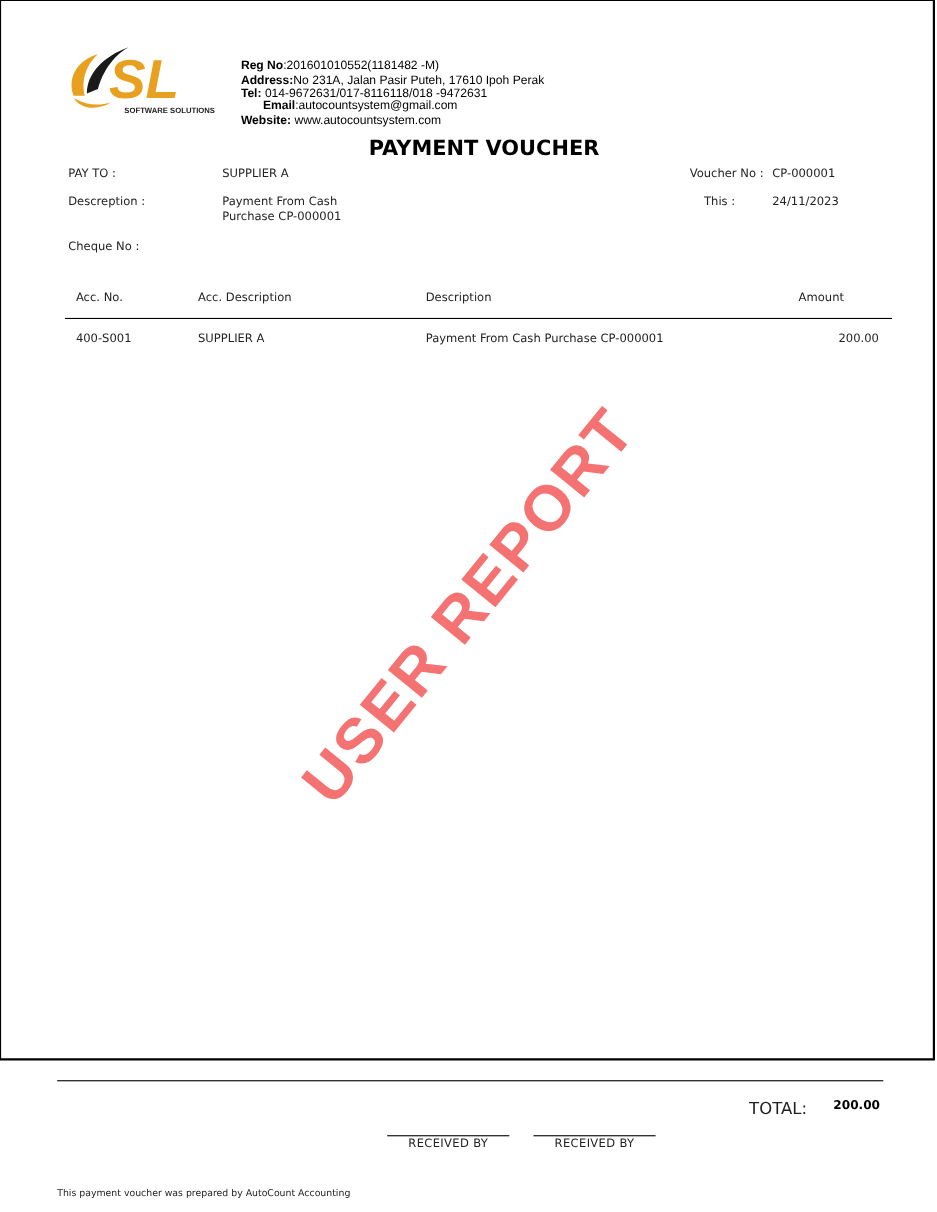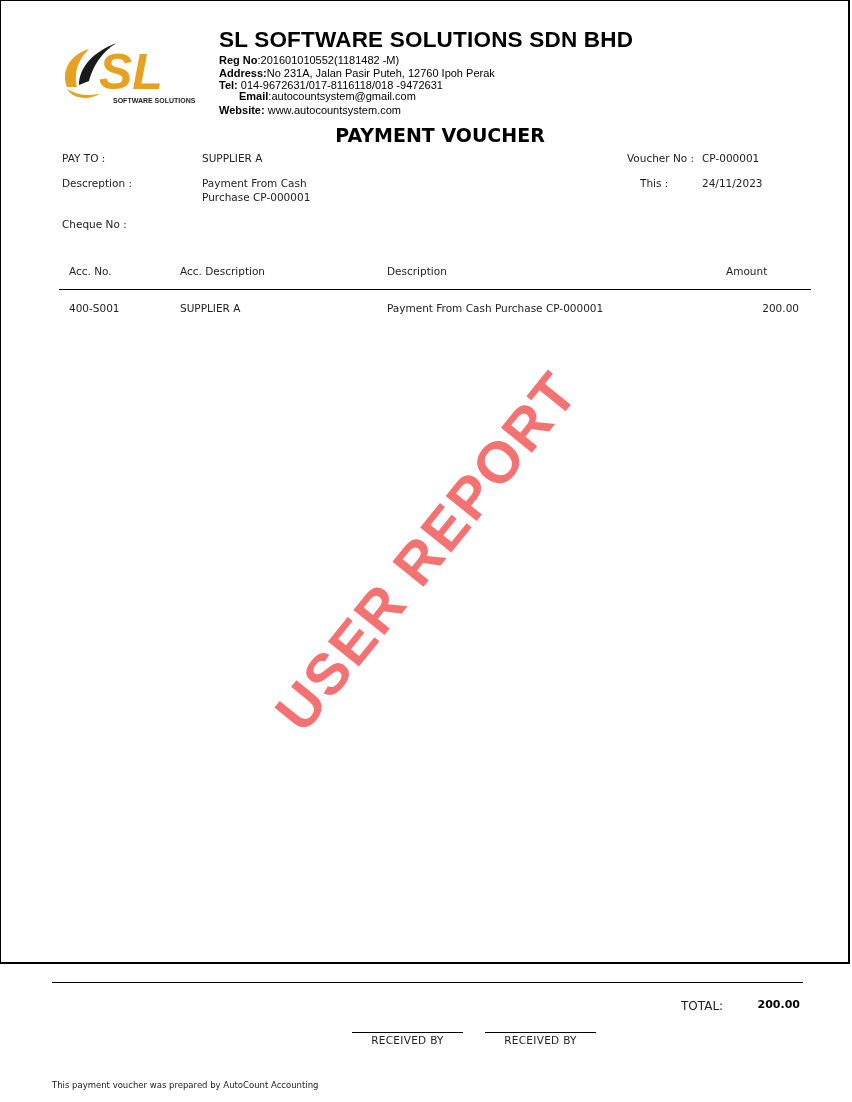--- a/index.html
+++ b/index.html
@@ -31,44 +31,43 @@
     .rule { position: absolute; height: 1px; background: #000; }
     .sig-line { position: absolute; height: 1px; background: #000; }
     .watermark {
       position: absolute; left: 425px; top: 550px;
       transform: translate(-50%, -50%) rotate(-51deg);
       font-family: "Liberation Sans", sans-serif; font-weight: bold;
       font-size: 58px; color: #f47272; letter-spacing: 2px; white-space: nowrap;
     }
     .footer-note { font-size: 8.5px; color: #222; margin-top: 48px; }
     .sig-label { font-size: 10.5px; color: #222; letter-spacing: 0.3px; }
-    .total-lbl { font-size: 12px; color: #222; }
+    .total-lbl { font-size: 15px; color: #222; }
     .total-val { font-size: 11px; font-weight: bold; color: #000; }
   </style>
 </head>
 <body>
 
 <div class="page">
 
   <div class="logo">
     <svg width="150" height="70" viewBox="0 0 150 70">
       <path d="M8 50 C2 35, 10 18, 30 12 C22 20, 14 32, 18 50 Z" fill="#e8a020"></path>
       <path d="M20 48 C20 30, 35 14, 58 6 C50 10, 36 22, 30 44 Z" fill="#1a1a1a"></path>
       <path d="M8 52 C14 62, 30 64, 42 56 C30 60, 18 58, 8 52 Z" fill="#e8a020"></path>
       <text x="40" y="52" font-family="Liberation Sans, sans-serif" font-weight="bold" font-style="italic" font-size="50" fill="#e8a020">SL</text>
       <text x="54" y="66" font-family="Liberation Sans, sans-serif" font-weight="bold" font-size="7" fill="#222">SOFTWARE SOLUTIONS</text>
     </svg>
   </div>
 
-  <div class="abs company-name">SL SOFTWARE SOLUTIONS SDN BHD</div>
   <div class="abs co-line" style="top:53px;">
     <b>Reg No</b><span>:201601010552(1181482 -M)</span>
   </div>
   <div class="abs co-line" style="top:66px;">
-    <b>Address:</b><span>No 231A,  Jalan Pasir Puteh, 12760 Ipoh Perak</span>
+    <b>Address:</b><span>No 231A,  Jalan Pasir Puteh, 17610 Ipoh Perak</span>
   </div>
   <div class="abs co-line" style="top:78px;">
     <b>Tel:</b><span> 014-9672631/017-8116118/018 -9472631</span>
   </div>
   <div class="abs co-line" style="top:89px;padding-left:20px;">
     <b>Email</b><span>:autocountsystem@gmail.com</span>
   </div>
   <div class="abs co-line" style="top:103px;">
     <b>Website:</b><span> www.autocountsystem.com</span>
   </div>

